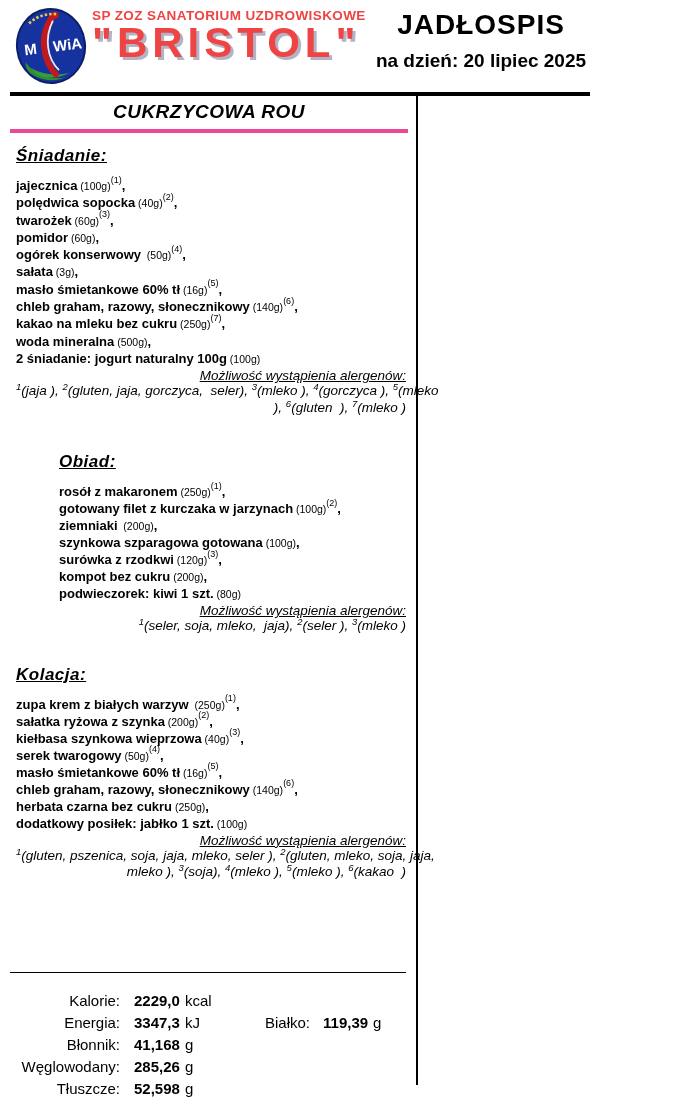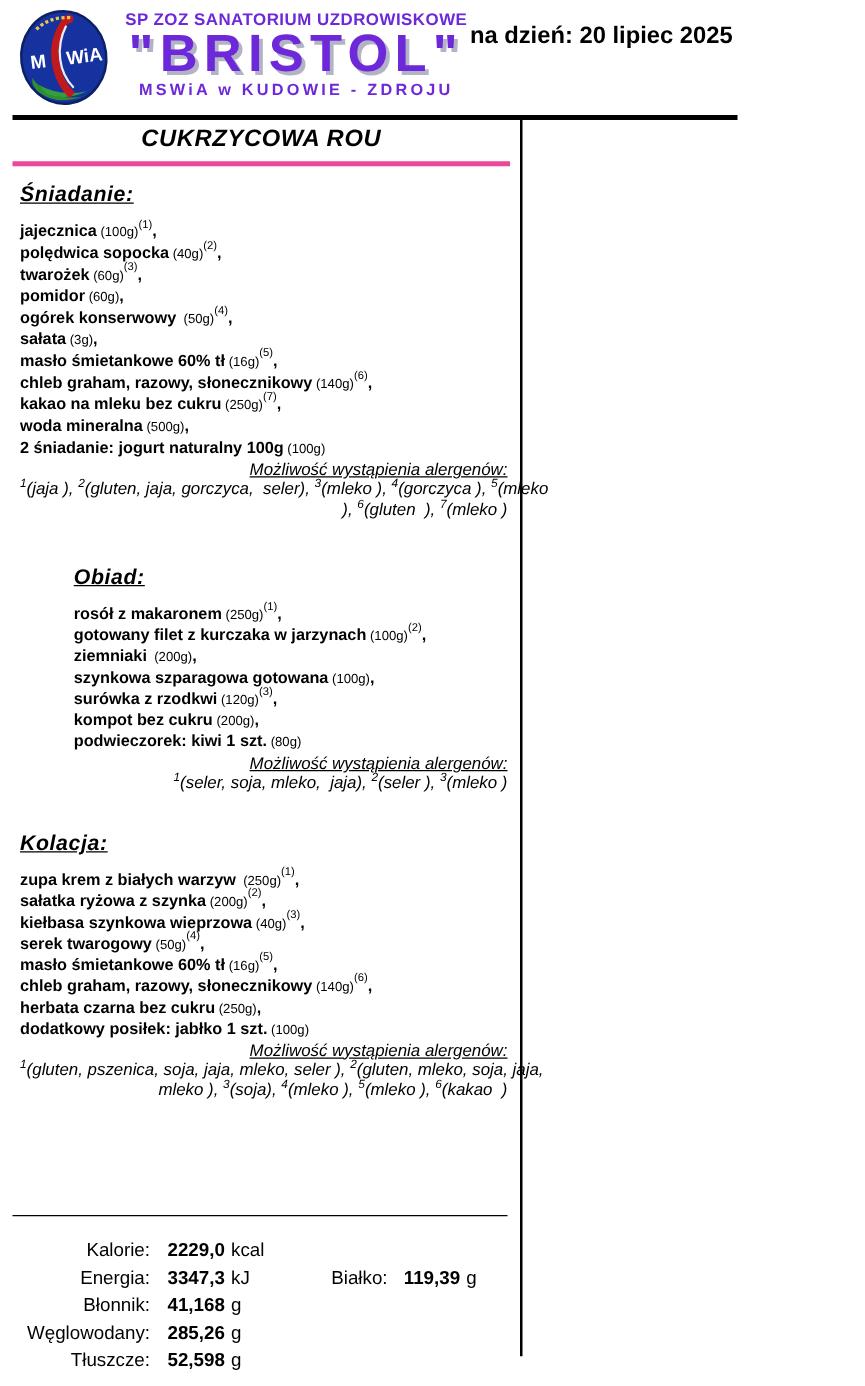--- a/index.html
+++ b/index.html
@@ -3,21 +3,21 @@
 <meta charset="utf-8">
 <style>
   html,body{margin:0;padding:0;background:#fff;}
   .page{
     position:relative;width:692px;height:1109px;background:#ffffff;
     font-family:"Liberation Sans","DejaVu Sans",sans-serif;color:#000;overflow:hidden;
   }
   
   .hdr{position:absolute;left:0;top:0;width:692px;height:93px;}
   .logo{position:absolute;left:14px;top:7px;width:74px;height:79px;}
-  .org-text{position:absolute;left:92px;top:8px;width:290px;text-align:center;color:#6d28d9;}
+  .org-text{position:absolute;left:92px;top:8px;width:290px;color:#ef4444;}
   .org-line1{font-size:13.5px;font-weight:bold;letter-spacing:.4px;white-space:nowrap;}
   .org-name{font-size:42px;font-weight:bold;letter-spacing:5px;line-height:40px;white-space:nowrap;
             text-shadow:3px 3px 0 #b3b3c6;}
   .org-line3{font-size:13px;font-weight:bold;letter-spacing:2.6px;white-space:nowrap;margin-top:1px;}
   .doc-meta{position:absolute;left:374px;top:9px;width:214px;text-align:center;}
   .doc-title{font-size:28px;font-weight:bold;letter-spacing:1px;}
   .doc-date{font-size:19px;font-weight:bold;margin-top:9px;white-space:nowrap;}
   .rule-thick{position:absolute;left:10px;top:92px;width:580px;height:3.5px;background:#000;}
   
   .divider{position:absolute;left:416px;top:96px;width:1.6px;height:989px;background:#000;}
@@ -76,23 +76,23 @@
         <path d="M 42 14 Q 34 26 34 40 Q 34 54 42 64" stroke="#ffffff" stroke-width="1.8" fill="none" opacity="0.9"></path>
         <circle cx="45" cy="9" r="3.4" fill="#c1191c"></circle>
         <path d="M 18 14 Q 30 5 46 8" stroke="#e8c84a" stroke-width="2.6" fill="none" stroke-dasharray="2.5 2"></path>
         <text x="10" y="45" font-family="Liberation Sans, sans-serif" font-size="15" font-weight="bold" fill="#ffffff">M</text>
         <text x="39" y="45" font-family="Liberation Sans, sans-serif" font-size="15" font-weight="bold" fill="#ffffff">WiA</text>
       </g>
     </svg>
     <div class="org-text">
       <div class="org-line1">SP ZOZ SANATORIUM UZDROWISKOWE</div>
       <div class="org-name">"BRISTOL"</div>
-      <div class="org-line3">MSWiA w KUDOWIE - ZDROJU</div>
     </div>
     <div class="doc-meta">
+      <div class="doc-title">JADŁOSPIS</div>
       <div class="doc-date">na dzień: 20 lipiec 2025</div>
     </div>
   </div>
 
   <div class="rule-thick"></div>
   <div class="divider"></div>
 
   <div class="left-col">
     <div class="diet-title">CUKRZYCOWA ROU</div>
     <div id="meals">

